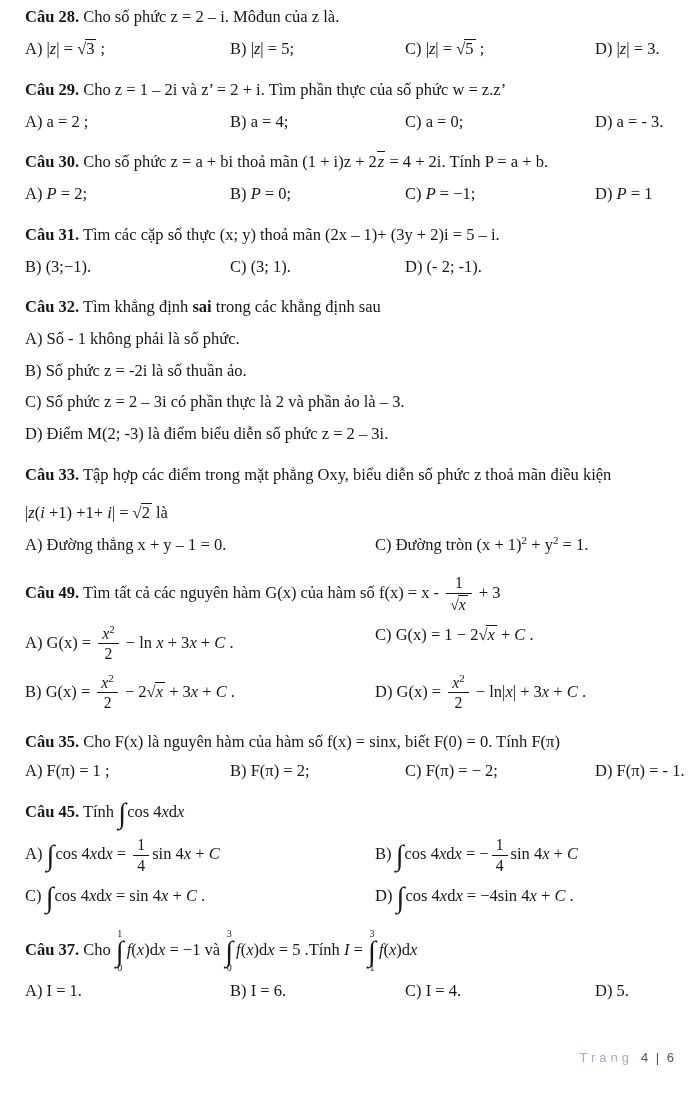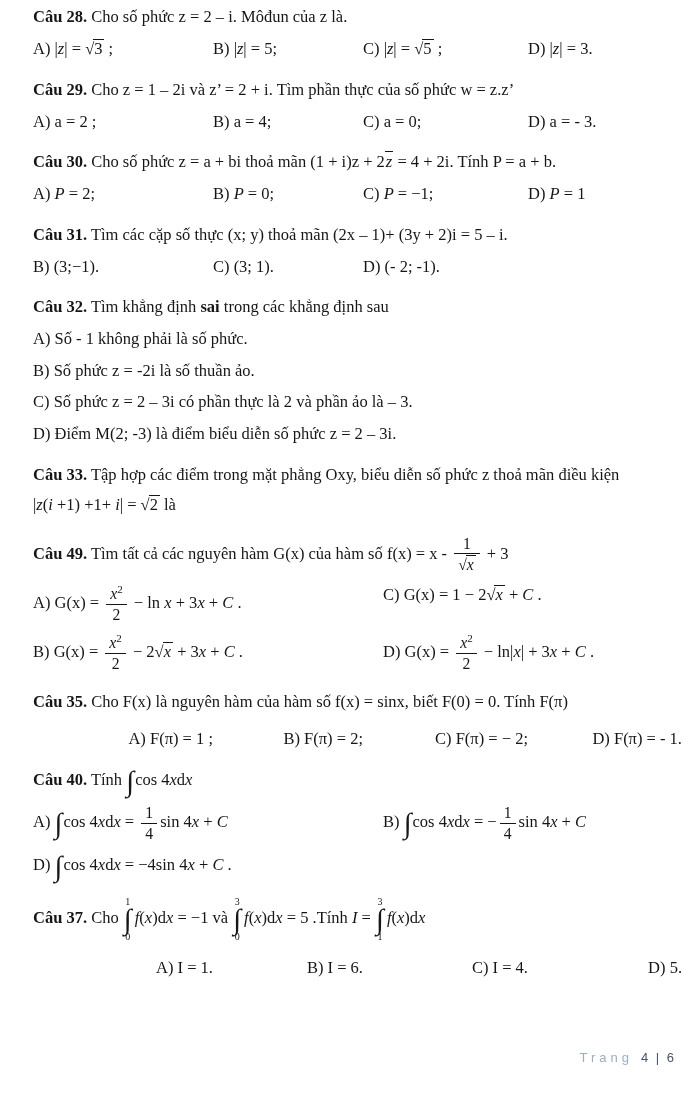--- a/index.html
+++ b/index.html
@@ -2,27 +2,27 @@
 <html><head>
 <meta charset="utf-8">
 <style>
   html,body{margin:0;padding:0;}
   body{
     width:700px;height:1109px;background:#ffffff;
     font-family:"Liberation Serif", serif;
     font-size:16.5px;color:#161616;overflow:hidden;
   }
   .page{position:relative;box-sizing:border-box;width:700px;height:1109px;
-    padding:6px 18px 0 33px;overflow:hidden;}
+    padding:6px 18px 0 25px;overflow:hidden;}
   .q{margin-bottom:19px;}
   .q-header{line-height:1.33;}
-  .q-header + .q-header{margin-top:8px;}
+  .q-header + .q-header{margin-top:16px;}
   .opt-row{margin-top:11px;line-height:1.25;}
-  .q.compact .opt-row{margin-top:16px;text-align:right;}
-  .opt-row.cols4{display:grid;grid-template-columns:180px 150px 165px 1fr;}
+  .q.compact .opt-row{margin-top:8px;}
+  .opt-row.cols4{display:grid;grid-template-columns:180px 150px 165px 1fr;gap:25px;}
   .opt-row.cols2{display:grid;grid-template-columns:350px 1fr;}
   .opt-row.cols1{display:block;}
   .opt{white-space:nowrap;}
   b{font-weight:bold;}
   i.mi{font-style:italic;}
   sup{font-size:11px;line-height:0;}
   
   .sqrt{white-space:nowrap;}
   .sqrt .rsign{font-style:normal;}
   .sqrt .rbar{display:inline-block;border-top:1.3px solid #161616;
@@ -100,20 +100,24 @@
         <div class="opt-row cols1">
           <div class="opt"><span class="opt-label">C)</span> Số phức z = 2 – 3i có phần thực là 2 và phần ảo là – 3.</div>
         </div>
         <div class="opt-row cols1">
           <div class="opt"><span class="opt-label">D)</span>  Điểm M(2; -3) là điểm biểu diễn số phức z = 2 – 3i.</div>
         </div>
       </div>
       <div class="q">
         <div class="q-header"><b> Câu 33.</b> Tập hợp các điểm trong mặt phẳng Oxy, biểu diễn số phức z thoả mãn điều kiện</div>
         <div class="q-header">|<i class="mi">z</i>(<i class="mi">i</i> +1) +1+ <i class="mi">i</i>| = <span class="sqrt"><span class="rsign">√</span><span class="rbar">2</span></span>  là</div>
+        <div class="opt-row cols2">
+          <div class="opt"><span class="opt-label">A)</span> Đường thẳng x + y – 1 = 0.</div>
+          <div class="opt"><span class="opt-label">C)</span> Đường tròn (x + 1)<sup>2</sup> + y<sup>2</sup> = 1.</div>
+        </div>
       </div>
       <div class="q">
         <div class="q-header"><b>Câu 49.</b> Tìm tất cả các nguyên hàm G(x) của hàm số f(x) = x - <span class="frac">
             <span class="num">1</span>
             <span class="den"><span class="sqrt"><span class="rsign">√</span><span class="rbar"><i class="mi">x</i></span></span></span>
           </span> + 3</div>
         <div class="opt-row cols2">
           <div class="opt"><span class="opt-label">A)</span> G(x) = <span class="frac">
               <span class="num"><i class="mi">x</i><sup>2</sup></span>
               <span class="den">2</span>
@@ -134,32 +138,33 @@
       <div class="q compact">
         <div class="q-header"><b>Câu 35.</b> Cho F(x) là nguyên hàm của hàm số f(x) = sinx, biết F(0) = 0. Tính F(π)</div>
         <div class="opt-row cols4">
           <div class="opt"><span class="opt-label">A)</span> F(π) = 1 ;</div>
           <div class="opt"><span class="opt-label">B)</span> F(π) = 2;</div>
           <div class="opt"><span class="opt-label">C)</span> F(π) = − 2;</div>
           <div class="opt"><span class="opt-label">D)</span> F(π) = - 1.</div>
         </div>
       </div>
       <div class="q">
-        <div class="q-header"><b>Câu 40.</b> Tính <span class="intg">∫</span>cos 4<i class="mi">x</i>d<i class="mi">x</i></div>
+        <div class="q-header"><b>Câu 45.</b> Tính <span class="intg">∫</span>cos 4<i class="mi">x</i>d<i class="mi">x</i></div>
         <div class="opt-row cols2">
           <div class="opt"><span class="opt-label">A)</span> <span class="intg">∫</span>cos 4<i class="mi">x</i>d<i class="mi">x</i> = <span class="frac">
               <span class="num">1</span>
               <span class="den">4</span>
             </span>sin 4<i class="mi">x</i> + <i class="mi">C</i></div>
           <div class="opt"><span class="opt-label">B)</span> <span class="intg">∫</span>cos 4<i class="mi">x</i>d<i class="mi">x</i> = −<span class="frac">
               <span class="num">1</span>
               <span class="den">4</span>
             </span>sin 4<i class="mi">x</i> + <i class="mi">C</i></div>
         </div>
         <div class="opt-row cols2">
+          <div class="opt"><span class="opt-label">C)</span> <span class="intg">∫</span>cos 4<i class="mi">x</i>d<i class="mi">x</i> = sin 4<i class="mi">x</i> + <i class="mi">C</i> .</div>
           <div class="opt"><span class="opt-label">D)</span> <span class="intg">∫</span>cos 4<i class="mi">x</i>d<i class="mi">x</i> = −4sin 4<i class="mi">x</i> + <i class="mi">C</i> .</div>
         </div>
       </div>
       <div class="q compact">
         <div class="q-header"><b>Câu 37.</b> Cho <span class="intb">
             <span class="bnd">1</span>
             <span class="intg">∫</span>
             <span class="bnd">0</span>
           </span><i class="mi">f</i>(<i class="mi">x</i>)d<i class="mi">x</i> = −1 và <span class="intb">
             <span class="bnd">3</span>

